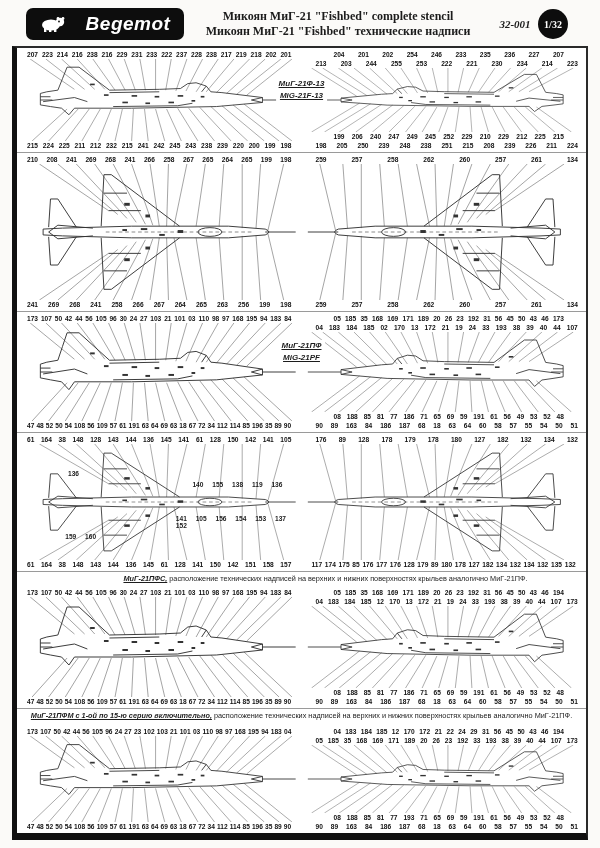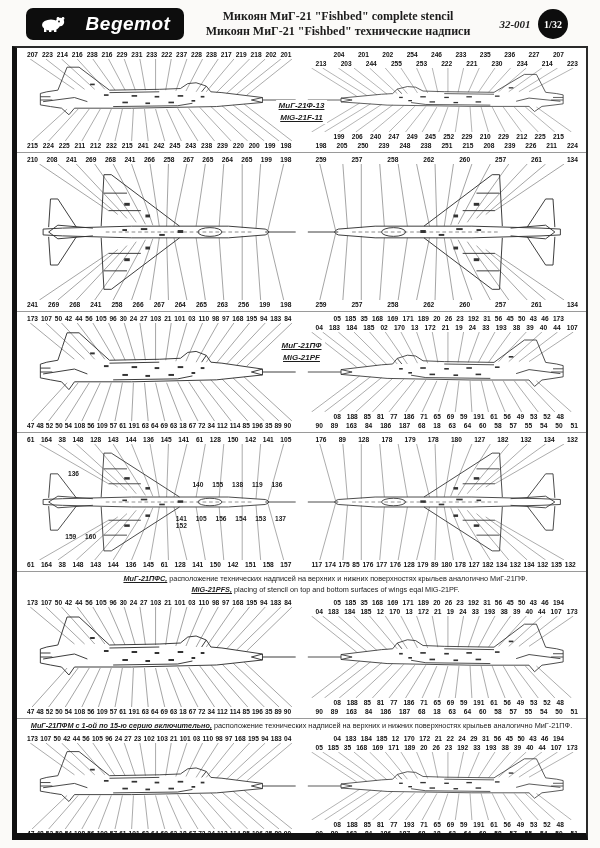--- a/index.html
+++ b/index.html
@@ -177,23 +177,23 @@
             <span>245</span>
             <span>243</span>
             <span>238</span>
             <span>239</span>
             <span>220</span>
             <span>200</span>
             <span>199</span>
             <span>198</span>
           </div>
       </div>
-      <div class="center-label" style="top:52px">
+      <div class="center-label" style="top:30px">
         <div>МиГ-21Ф-13</div>
-        <div>MiG-21F-11</div>
+        <div>MiG-21F-13</div>
       </div>
       <div class="blk">
         <div class="num-row stag-a">
             <span>204</span>
             <span>201</span>
             <span>202</span>
             <span>254</span>
             <span>246</span>
             <span>233</span>
             <span>235</span>
@@ -550,21 +550,20 @@
             <span>132</span>
             <span>135</span>
             <span>132</span>
           </div>
       </div>
     </div>
     <div class="rule"></div>
 
     <div class="caption h-cap">
       <div><span class="cap-lead">МиГ-21ПФС,</span><span> расположение технических надписей на верхних и нижних поверхностях крыльев аналогично МиГ-21ПФ.</span></div>
-      <div><span class="cap-lead">MiG-21PFS,</span><span> placing  of stencil on top and bottom surfaces of wings eqal MiG-21PF.</span></div>
     </div>
 
     <div class="row h-s3">
       <div class="blk">
         <div class="num-row">
             <span>173</span>
             <span>107</span>
             <span>50</span>
             <span>42</span>
             <span>44</span>

